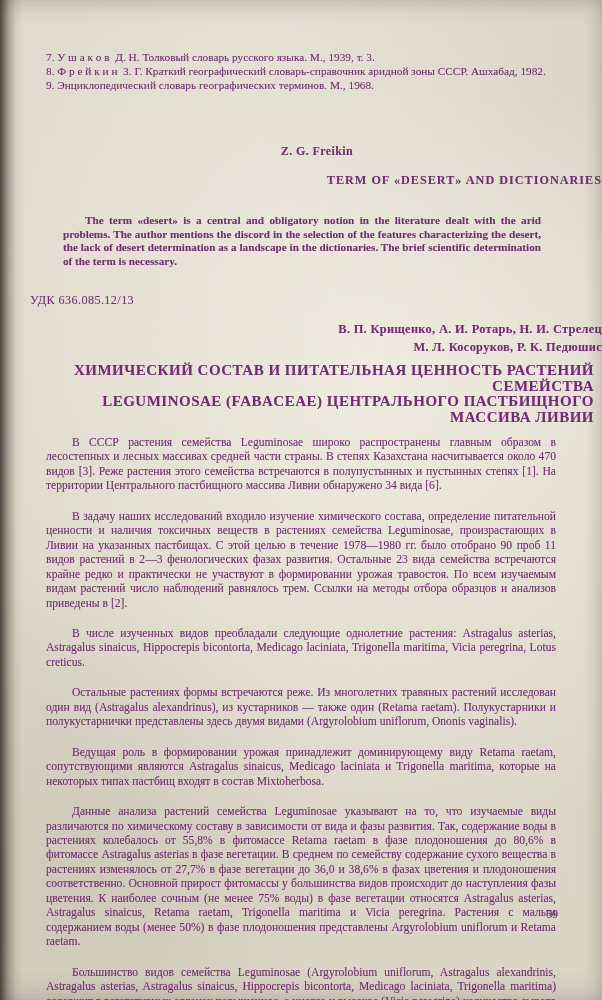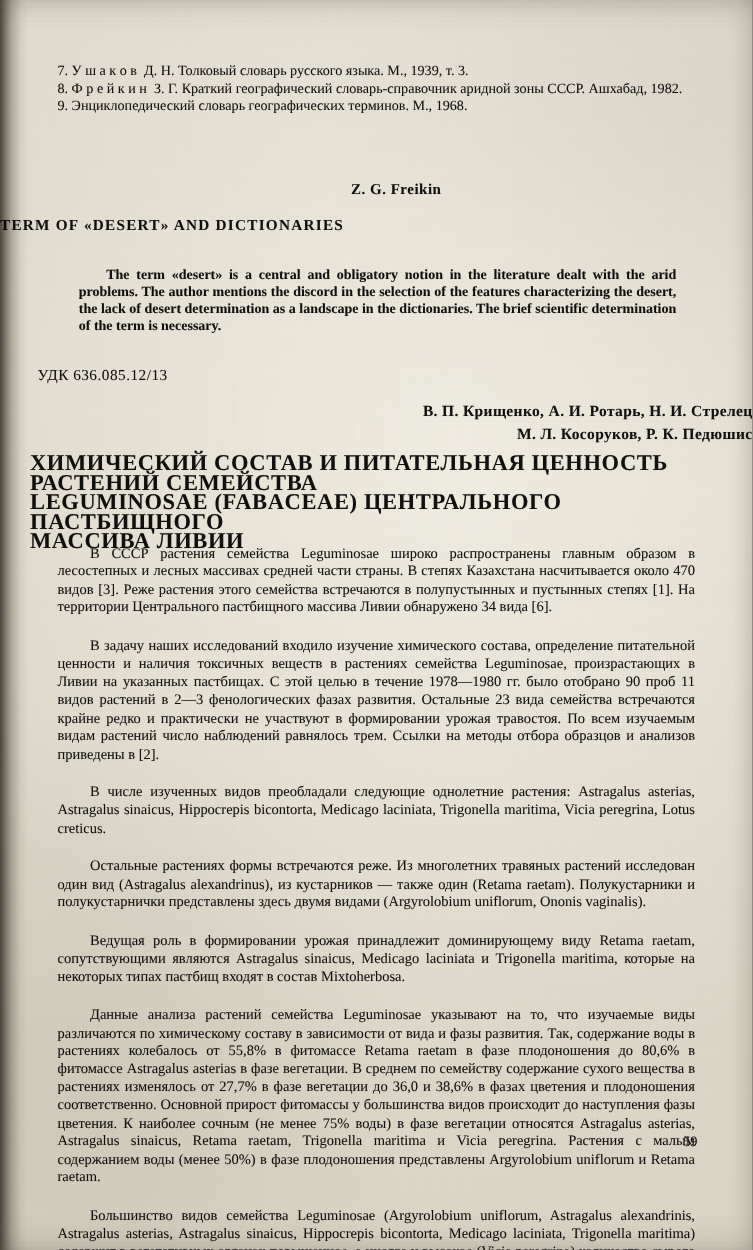--- a/index.html
+++ b/index.html
@@ -88,21 +88,21 @@
     text-align: center;
     font-size: 12px;
     font-weight: bold;
     letter-spacing: 0.4px;
     padding-left: 32px;
   }
   .abs-title {
     position: absolute;
     left: 0; right: 0;
     top: 173px;
-    text-align: left;
+    text-align: right;
     font-size: 12.2px;
     font-weight: bold;
     letter-spacing: 1.0px;
   }
   .abs-body {
     position: absolute;
     left: 46px;
     top: 197px;
     width: 512px;
     font-size: 11.2px;
@@ -130,24 +130,24 @@
     font-size: 12.4px;
     font-weight: bold;
     line-height: 18px;
     letter-spacing: 0.3px;
   }
 
   
   .art-title {
     position: absolute;
     left: 24px;
-    right: 40px;
+    right: 8px;
     top: 363px;
-    text-align: left;
-    font-size: 18px;
+    text-align: right;
+    font-size: 15px;
     font-weight: bold;
     line-height: 15.5px;
     letter-spacing: 0.5px;
   }
 
   
   .body-text {
     position: absolute;
     left: 30px;
     top: 420px;
@@ -164,21 +164,21 @@
   
   .folio {
     position: absolute;
     right: 44px;
     top: 908px;
     font-size: 11.5px;
   }
 
   
   .ink {
-    color: #000000;
+    color: #701a75;
     text-shadow: 0 0 0.6px rgba(40,36,28,0.30);
     opacity: 0.93;
   }
 </style>
 </head>
 <body>
 
 <div class="page">
 
   <div class="paper-tint"></div>

